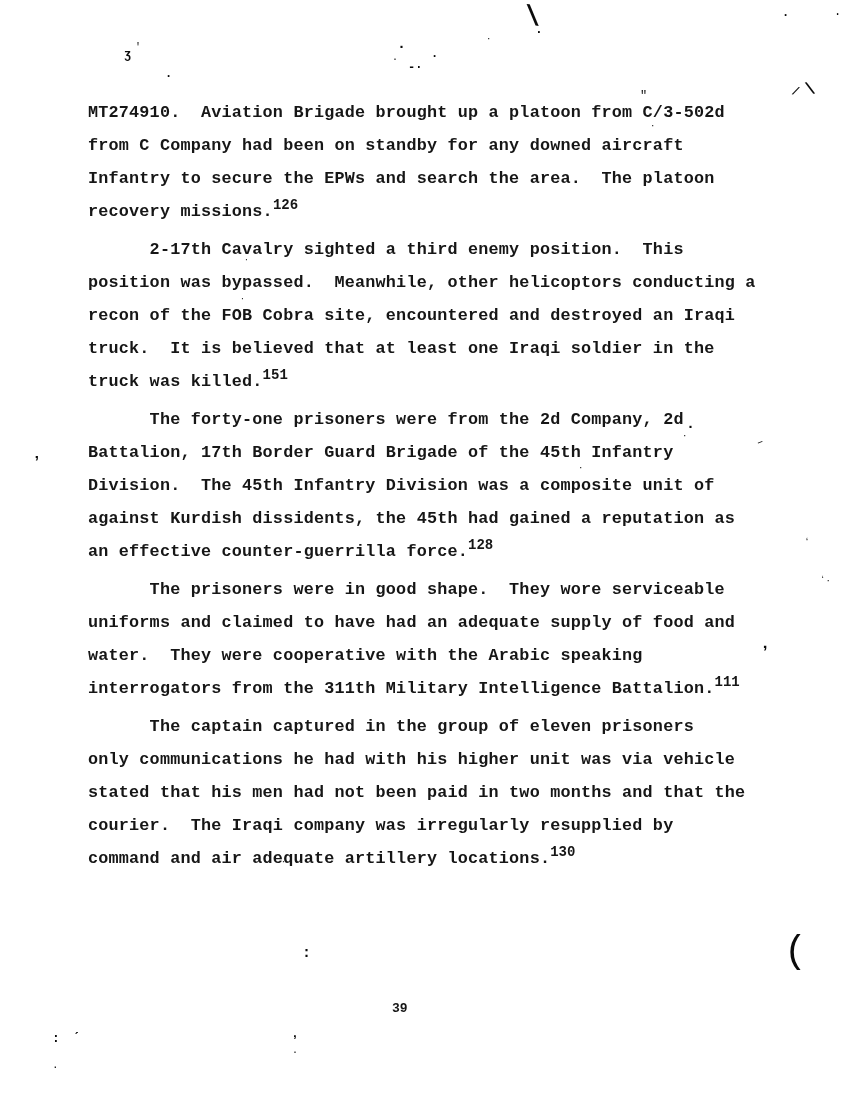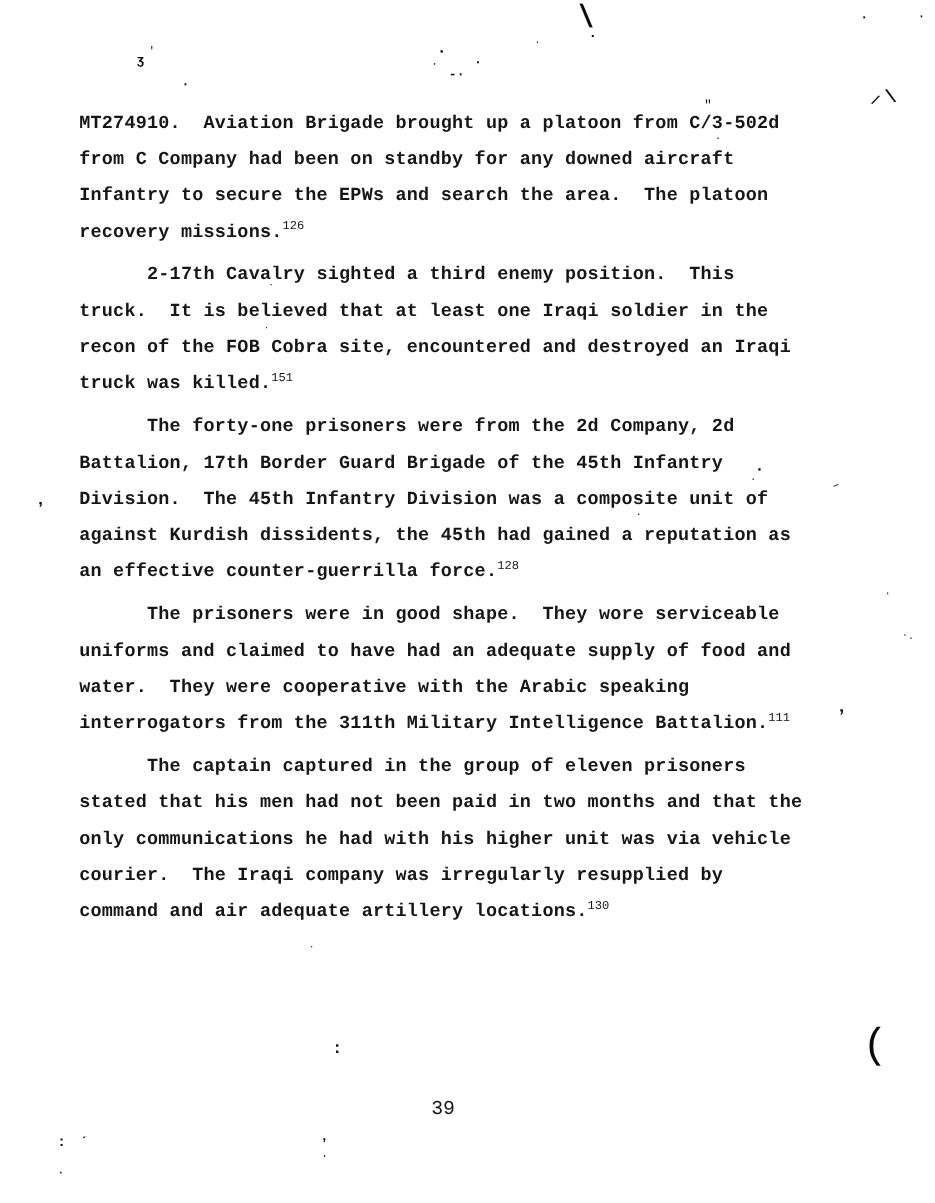--- a/index.html
+++ b/index.html
@@ -18,41 +18,41 @@
     position:relative;
     width:850px;height:1094px;
     background:var(--paper);
     overflow:hidden;
   }
   .page-text{
     position:absolute;
     left:72px;top:96px;
     width:700px;
   }
-  .paragraph{margin:0 0 4px 0;}
+  .paragraph{margin:0 0 4px 16px;}
   .paragraph:last-child{margin-bottom:0;}
   .text-line{
     white-space:pre;
     font-size:16.8px;
     line-height:33px;
     font-weight:700;
     letter-spacing:0.2px;
   }
   .footnote-sup{
-    font-size:11px;
-    font-weight:400;
+    font-size:14px;
+    font-weight:700;
     position:relative;
     top:-7px;
     letter-spacing:0;
   }
   .page-number{
     position:absolute;
     left:392px;top:998px;
-    font-size:18px;
-    font-weight:400;
+    font-size:13px;
+    font-weight:700;
     line-height:22px;
   }
   .artifact{
     position:absolute;
     color:#0b0b0b;
     line-height:1;
     white-space:pre;
     transform-origin:center;
     user-select:none;
   }
@@ -63,41 +63,42 @@
 <div class="page">
   <div class="page-text">
       <div class="paragraph">
         <div class="text-line"><span>MT274910.  Aviation Brigade brought up a platoon from C/3-502d</span></div>
         <div class="text-line"><span>from C Company had been on standby for any downed aircraft</span></div>
         <div class="text-line"><span>Infantry to secure the EPWs and search the area.  The platoon</span></div>
         <div class="text-line"><span>recovery missions.</span><span class="footnote-sup">126</span></div>
       </div>
       <div class="paragraph">
         <div class="text-line"><span>      2-17th Cavalry sighted a third enemy position.  This</span></div>
+        <div class="text-line"><span>position was bypassed.  Meanwhile, other helicoptors conducting a</span></div>
+        <div class="text-line"><span>recon of the FOB Cobra site, encountered and destroyed an Iraqi</span></div>
         <div class="text-line"><span>truck.  It is believed that at least one Iraqi soldier in the</span></div>
-        <div class="text-line"><span>recon of the FOB Cobra site, encountered and destroyed an Iraqi</span></div>
         <div class="text-line"><span>truck was killed.</span><span class="footnote-sup">151</span></div>
       </div>
       <div class="paragraph">
         <div class="text-line"><span>      The forty-one prisoners were from the 2d Company, 2d</span></div>
         <div class="text-line"><span>Battalion, 17th Border Guard Brigade of the 45th Infantry</span></div>
         <div class="text-line"><span>Division.  The 45th Infantry Division was a composite unit of</span></div>
         <div class="text-line"><span>against Kurdish dissidents, the 45th had gained a reputation as</span></div>
         <div class="text-line"><span>an effective counter-guerrilla force.</span><span class="footnote-sup">128</span></div>
       </div>
       <div class="paragraph">
         <div class="text-line"><span>      The prisoners were in good shape.  They wore serviceable</span></div>
         <div class="text-line"><span>uniforms and claimed to have had an adequate supply of food and</span></div>
         <div class="text-line"><span>water.  They were cooperative with the Arabic speaking</span></div>
         <div class="text-line"><span>interrogators from the 311th Military Intelligence Battalion.</span><span class="footnote-sup">111</span></div>
       </div>
       <div class="paragraph">
         <div class="text-line"><span>      The captain captured in the group of eleven prisoners</span></div>
+        <div class="text-line"><span>only communications he had with his higher unit was via vehicle</span></div>
         <div class="text-line"><span>stated that his men had not been paid in two months and that the</span></div>
-        <div class="text-line"><span>only communications he had with his higher unit was via vehicle</span></div>
         <div class="text-line"><span>courier.  The Iraqi company was irregularly resupplied by</span></div>
         <div class="text-line"><span>command and air adequate artillery locations.</span><span class="footnote-sup">130</span></div>
       </div>
     </div>
   <div class="page-number">39</div>
   <div id="artifacts-layer">
       <span class="artifact" style="left: 124px; top: 49px; font-size: 12px; font-weight: 700;">ʒ</span>
       <span class="artifact" style="left: 135px; top: 43px; font-size: 10px;">'</span>
       <span class="artifact" style="left: 165px; top: 71px; font-size: 12px; font-weight: 700;">·</span>
       <span class="artifact" style="left: 397px; top: 40px; font-size: 15px; font-weight: 700;">·</span>

